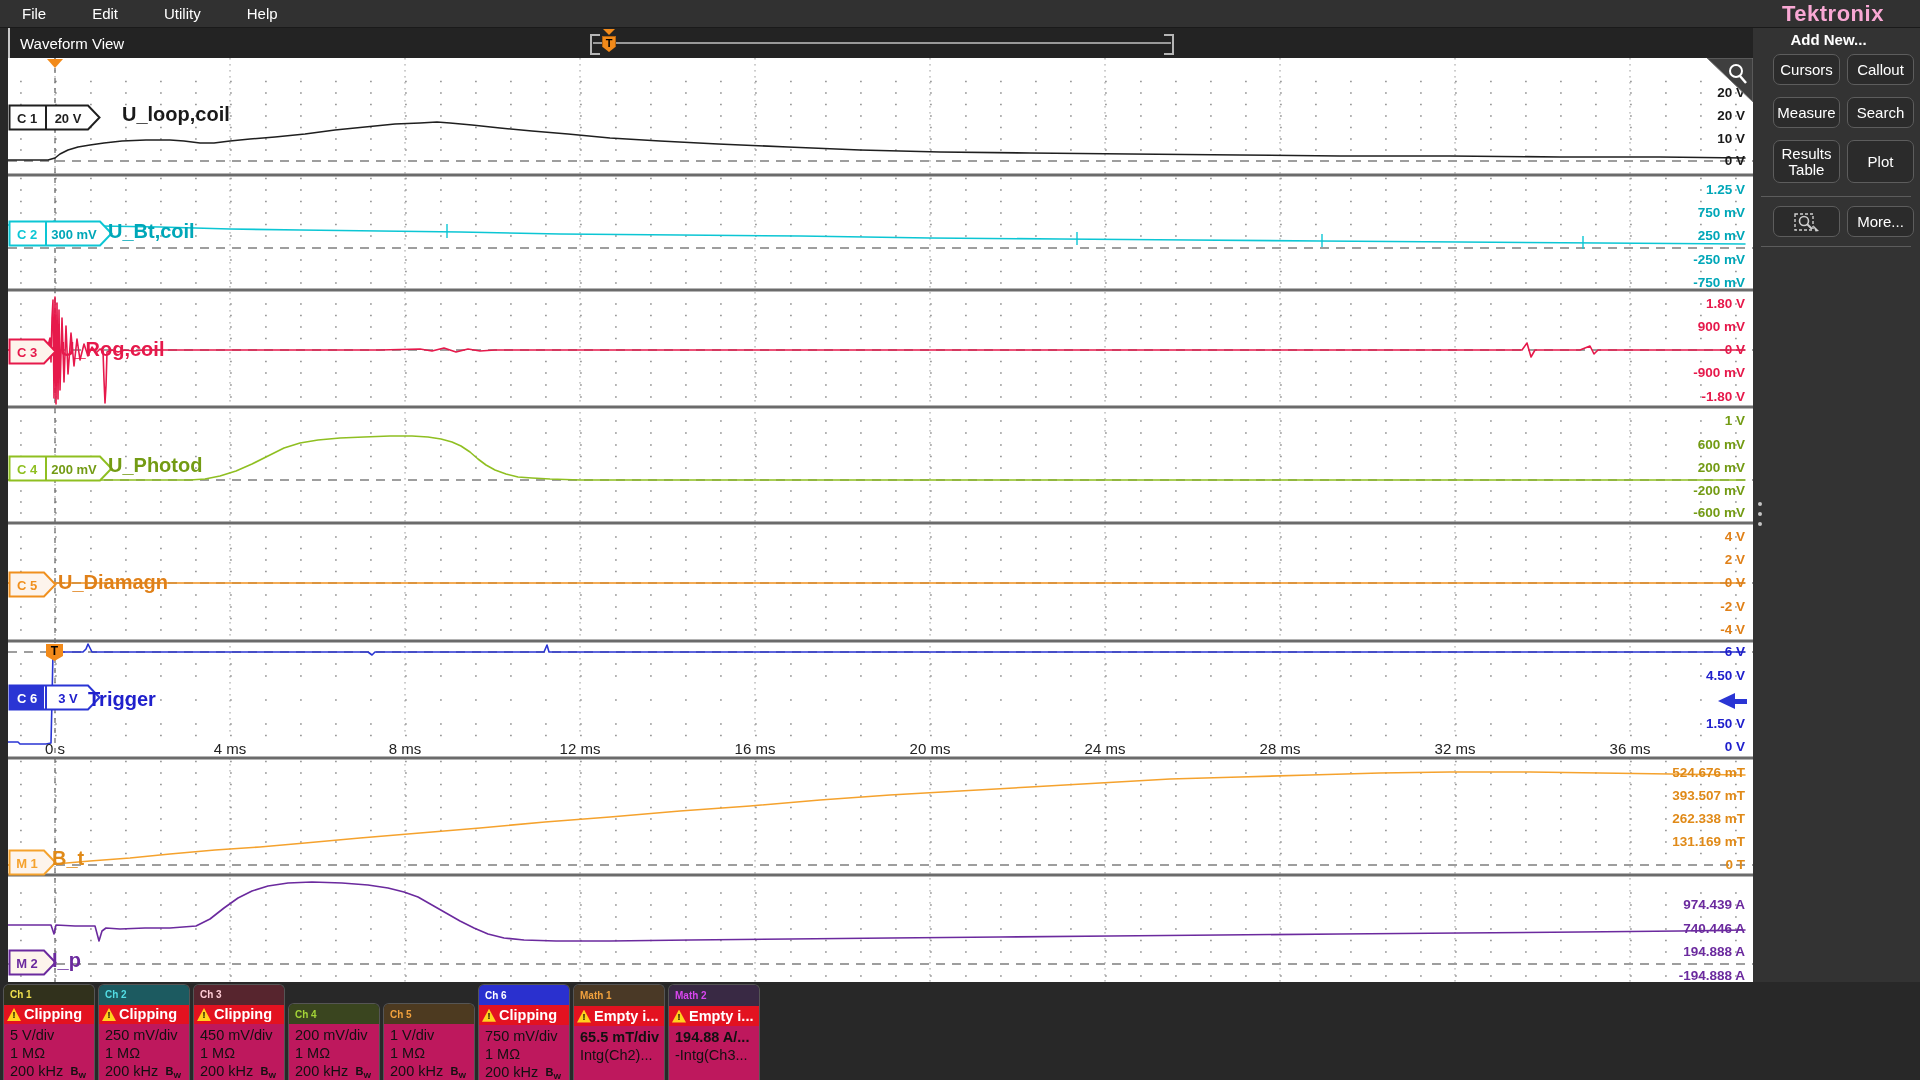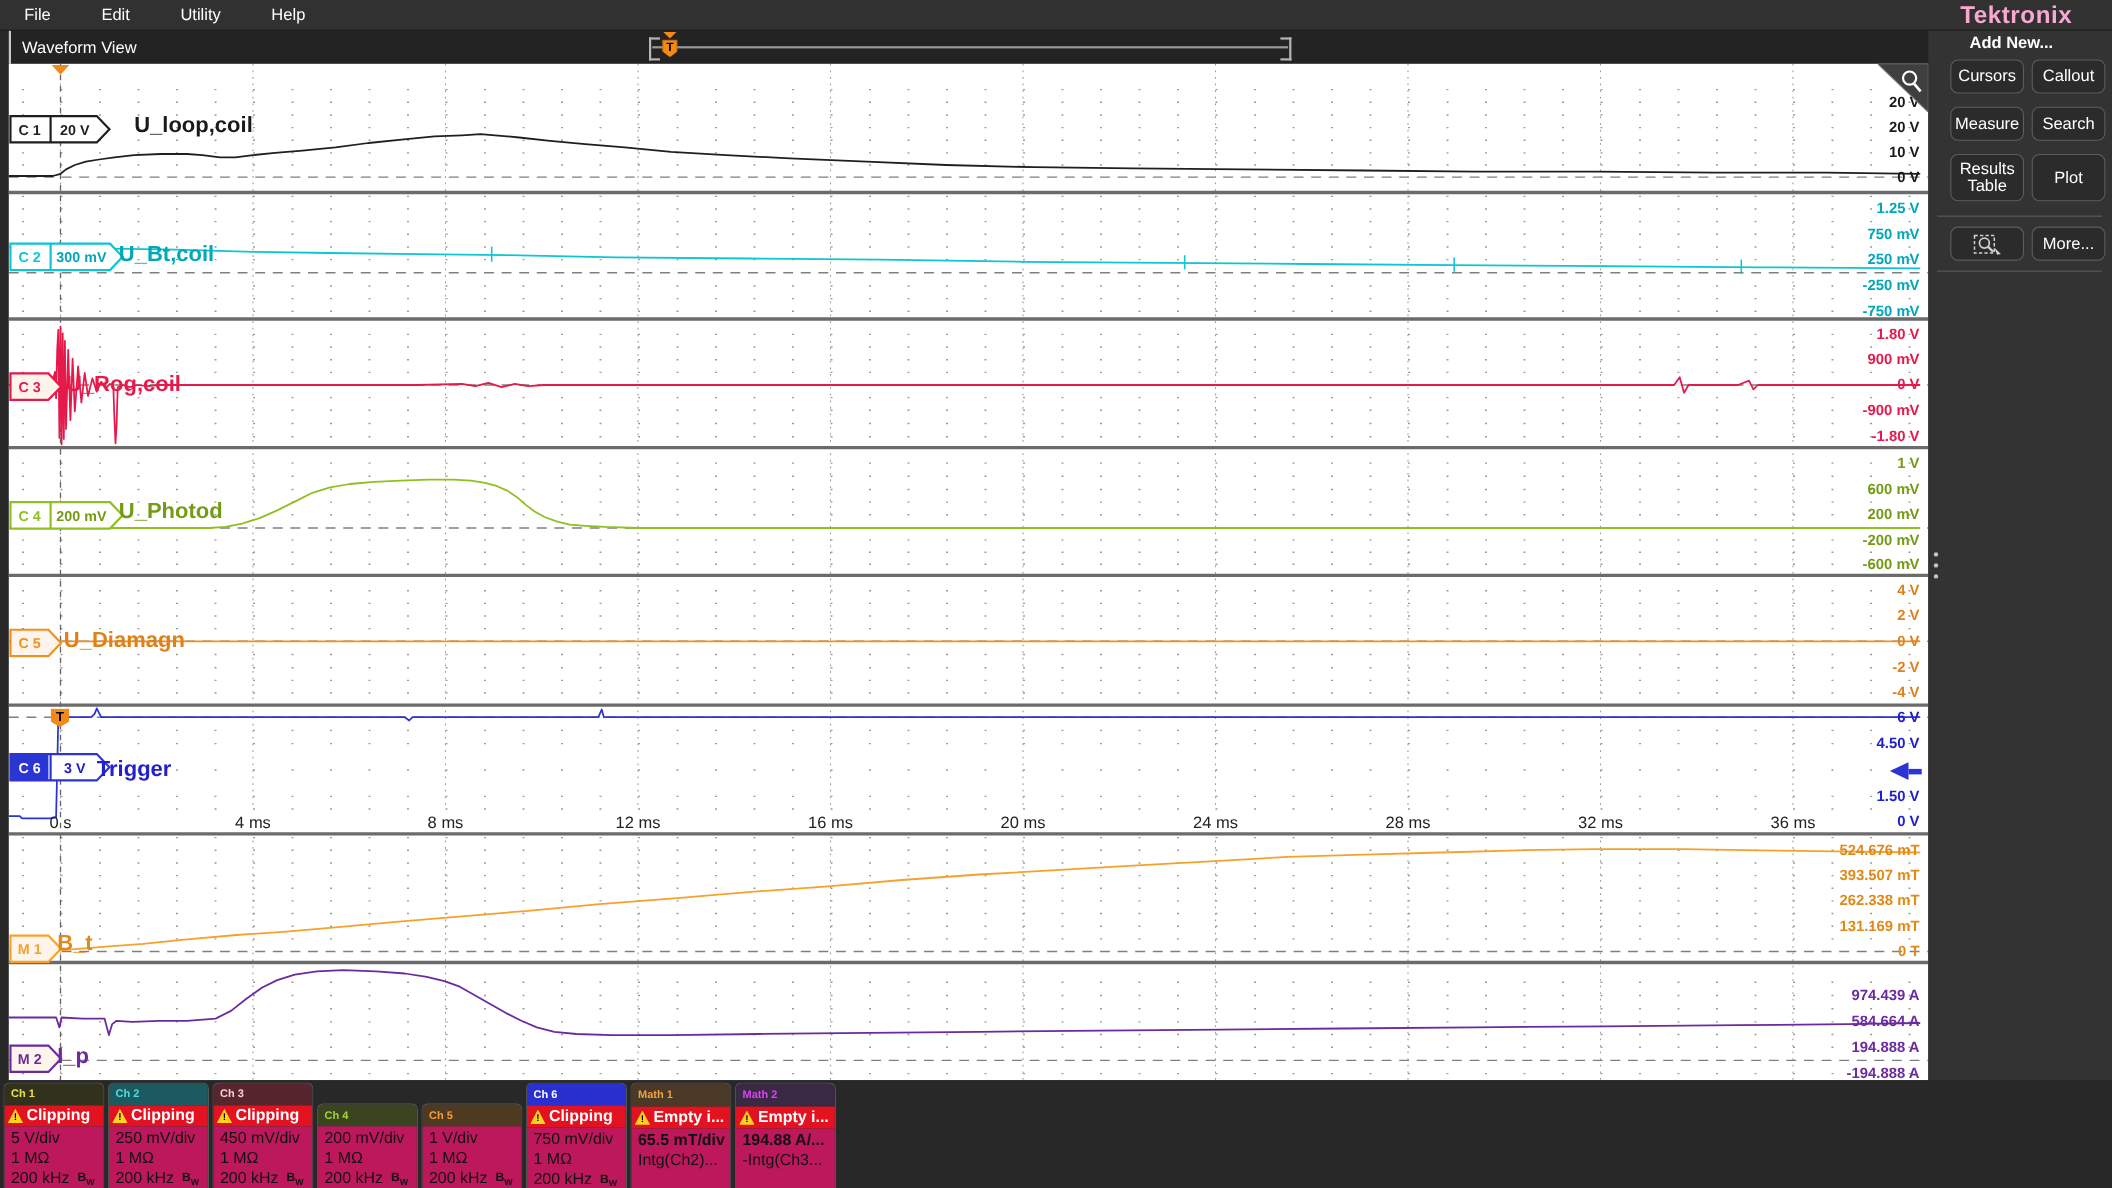--- a/index.html
+++ b/index.html
@@ -285,21 +285,21 @@
       <div class="rlabel" style="top: 730px; color: rgb(224, 138, 24);">393.507 mT</div>
       <div class="rlabel" style="top: 753px; color: rgb(224, 138, 24);">262.338 mT</div>
       <div class="rlabel" style="top: 776px; color: rgb(224, 138, 24);">131.169 mT</div>
       <div class="rlabel" style="top: 799px; color: rgb(224, 138, 24);">0 T</div>
       <svg width="49" height="27" class="badge-svg" style="left:0px;top:891px">
         <path d="M1.5 1.5 H36 L47.5 13.5 L36 25.5 H1.5 Z" fill="#fdf4ec" stroke="#6b2a9e" stroke-width="2"></path>
         <text x="19" y="18.5" text-anchor="middle" font-size="13" font-weight="bold" fill="#6b2a9e">M 2</text>
       </svg>
       <div class="chname" style="left: 44px; top: 891px; color: rgb(107, 42, 158);">I_p</div>
       <div class="rlabel" style="top: 839px; color: rgb(107, 42, 158);">974.439 A</div>
-      <div class="rlabel" style="top: 863px; color: rgb(107, 42, 158);">584.664 A</div>
+      <div class="rlabel" style="top: 863px; color: rgb(107, 42, 158);">740.446 A</div>
       <div class="rlabel" style="top: 886px; color: rgb(107, 42, 158);">194.888 A</div>
       <div class="rlabel" style="top: 910px; color: rgb(107, 42, 158);">-194.888 A</div>
       <div class="tri-down" style="left: 39px; top: 1px;"></div>
       <div class="tmark" style="left: 38px; top: 586px;">T</div>
       <div class="larrow-tri" style="left: 1710px; top: 635px;"></div>
       <div class="larrow-tail" style="left: 1727px; top: 641px;"></div>
       <svg width="46" height="44" style="position:absolute;left:1699px;top:0px">
         <path d="M0,0 L46,0 L46,44 Z" fill="#3f3f3f" stroke="#777" stroke-width="1"></path>
         <circle cx="29" cy="13" r="6" fill="none" stroke="#fff" stroke-width="2"></circle>
         <line x1="33" y1="18" x2="39" y2="25" stroke="#fff" stroke-width="2.5"></line>

